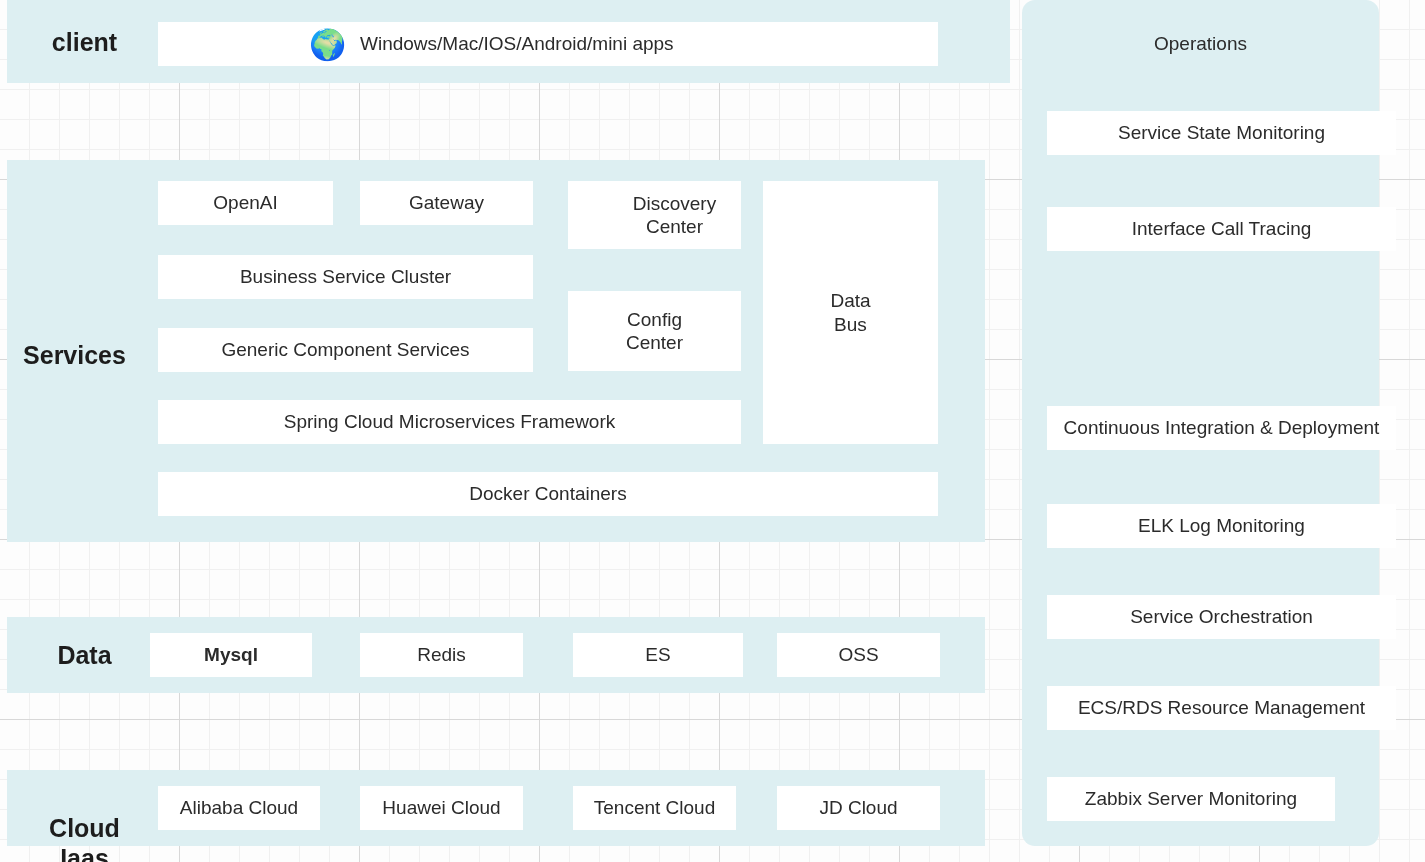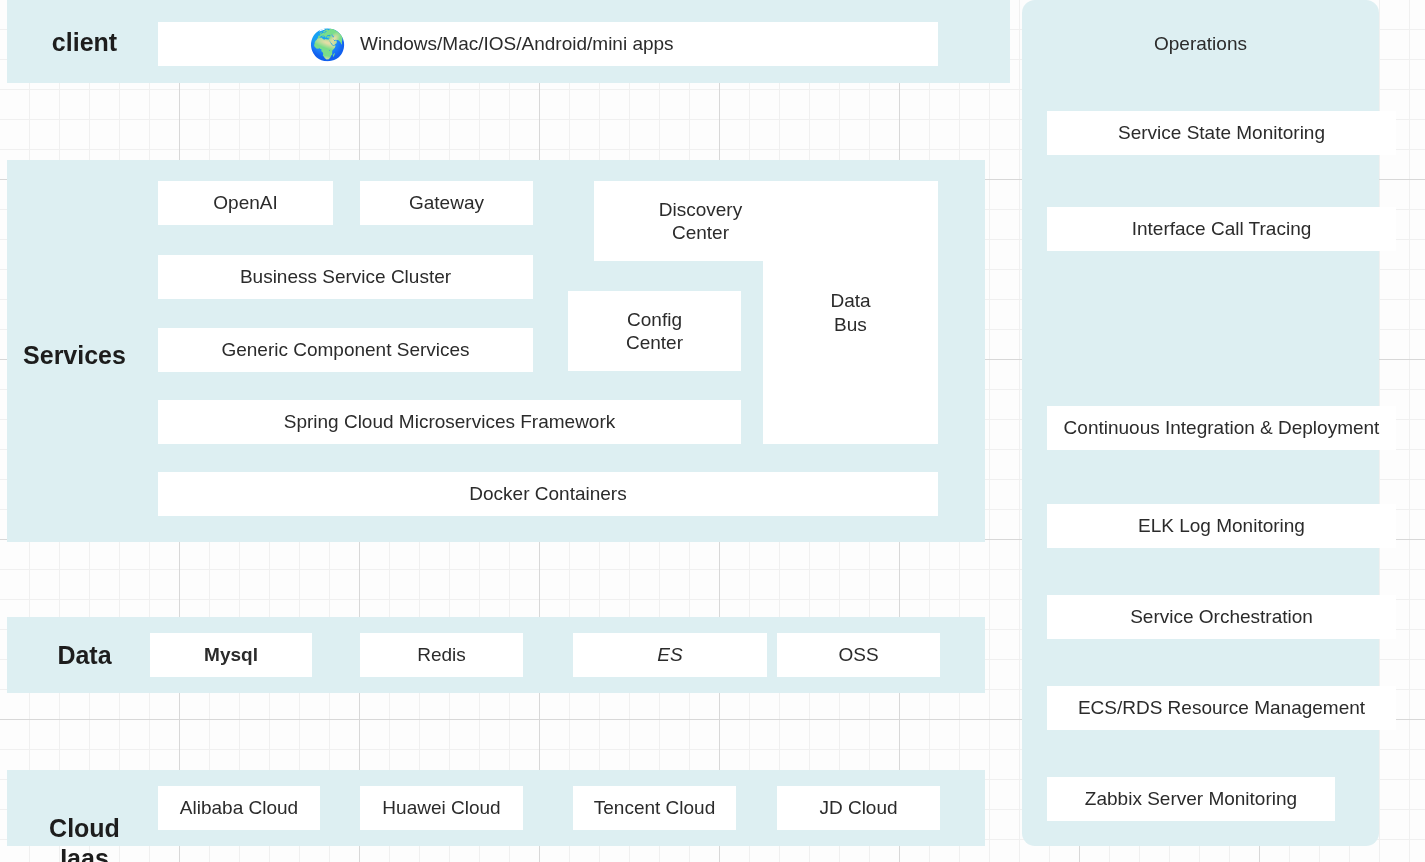--- a/index.html
+++ b/index.html
@@ -97,41 +97,41 @@
   <div class="rowlabel" style="left:12px;top:335px;width:125px;height:40px;font-size:25px;">Services</div>
 
   <div class="boxw" style="left:158px;top:181px;width:175px;height:44px;">OpenAI</div>
 
   <div class="boxw" style="left:360px;top:181px;width:173px;height:44px;">Gateway</div>
 
   <div class="boxw" style="left:158px;top:255px;width:375px;height:44px;">Business Service Cluster</div>
 
   <div class="boxw" style="left:158px;top:328px;width:375px;height:44px;">Generic Component Services</div>
 
-  <div class="boxw" style="left:594px;top:181px;width:173px;height:80px;padding-left:40px;">Discovery Center</div>
+  <div class="boxw" style="left:568px;top:181px;width:173px;height:68px;padding-left:40px;">Discovery Center</div>
 
   <div class="boxw" style="left:568px;top:291px;width:173px;height:80px;">Config
 Center</div>
 
   <div class="boxw" style="left:763px;top:181px;width:175px;height:263px;">Data
 Bus</div>
 
   <div class="boxw" style="left:158px;top:400px;width:583px;height:44px;">Spring Cloud Microservices Framework</div>
 
   <div class="boxw" style="left:158px;top:472px;width:780px;height:44px;">Docker Containers</div>
 
   <div class="panel" style="left:7px;top:617px;width:978px;height:76px;"></div>
 
   <div class="rowlabel" style="left:22px;top:639px;width:125px;height:32px;font-size:25px;">Data</div>
 
   <div class="boxw" style="left:150px;top:633px;width:162px;height:44px;font-weight:bold;">Mysql</div>
 
   <div class="boxw" style="left:360px;top:633px;width:163px;height:44px;">Redis</div>
 
-  <div class="boxw" style="left:573px;top:633px;width:194px;height:44px;font-style:italic;">ES</div>
+  <div class="boxw" style="left:573px;top:633px;width:170px;height:44px;">ES</div>
 
   <div class="boxw" style="left:777px;top:633px;width:163px;height:44px;">OSS</div>
 
   <div class="panel" style="left:7px;top:770px;width:978px;height:76px;"></div>
 
   <div class="rowlabel" style="left:22px;top:778px;width:125px;height:60px;font-size:25px;margin-top:35px;">Cloud
 Iaas</div>
 
   <div class="boxw" style="left:158px;top:786px;width:162px;height:44px;">Alibaba Cloud</div>
 

